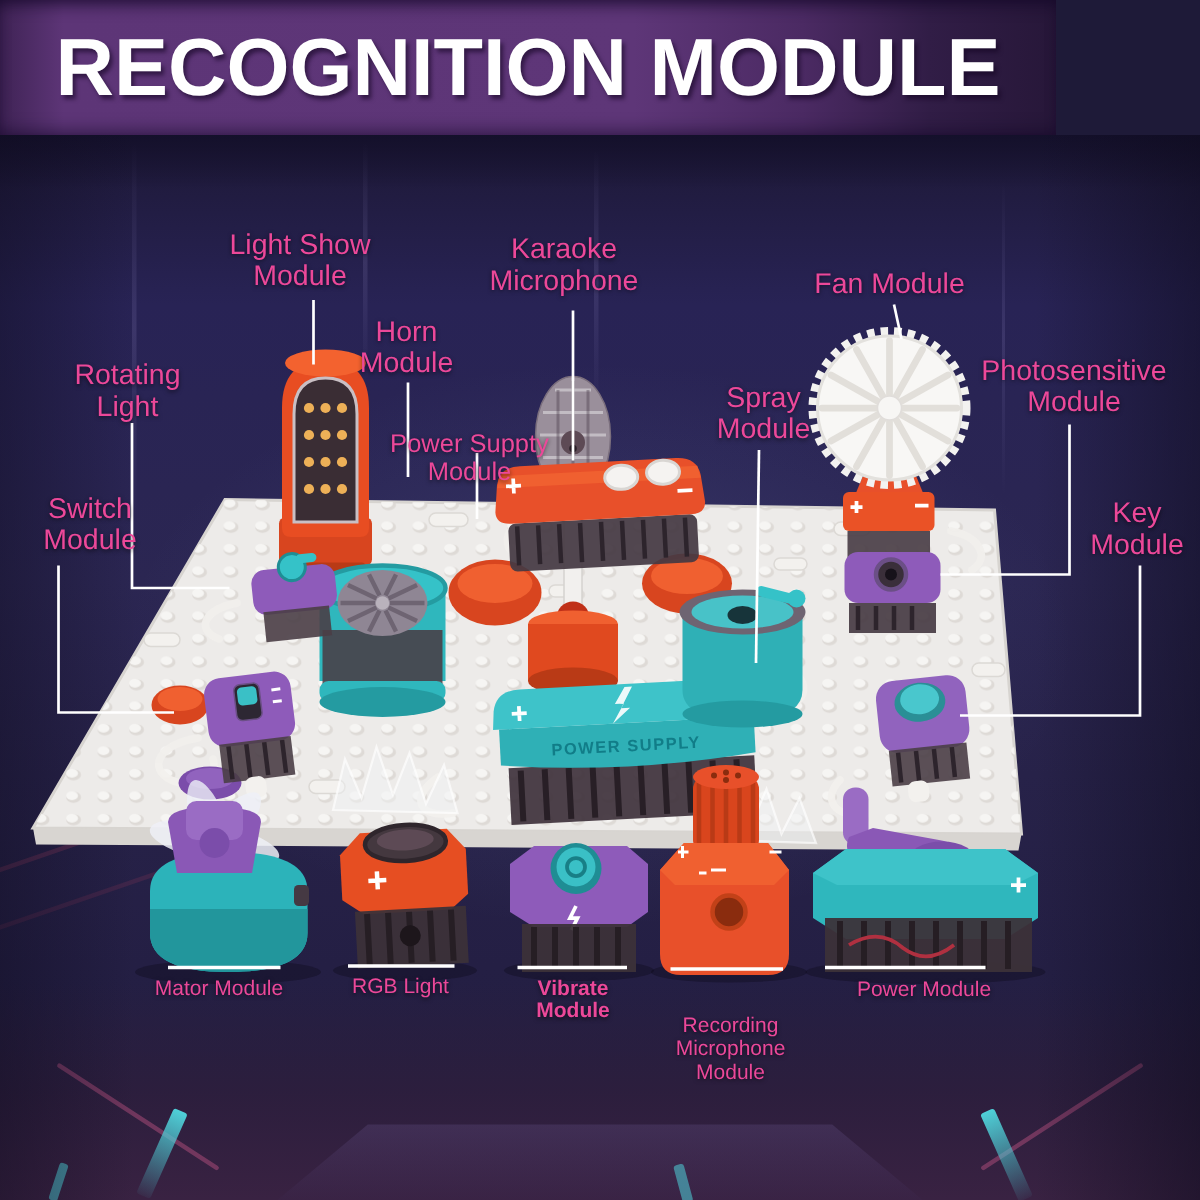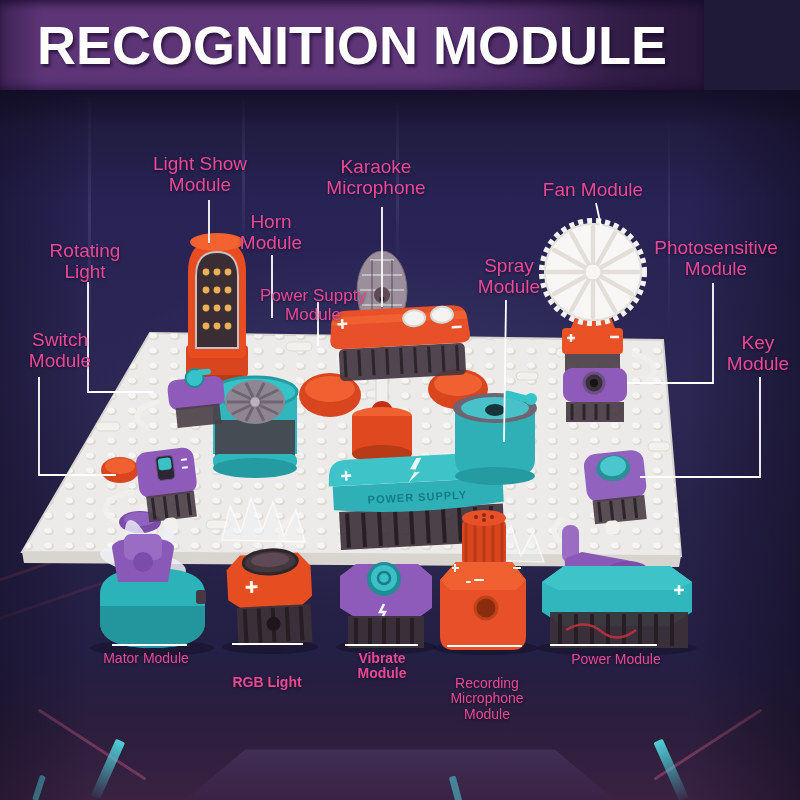--- a/index.html
+++ b/index.html
@@ -67,21 +67,21 @@
   .lbl-fan{left:593px;top:180px;}
   .lbl-rotating{left:85px;top:241px;}
   .lbl-horn{left:271px;top:212px;}
   .lbl-suppty{left:313px;top:251px;font-size:17px;margin-top:36px;}
   .lbl-spray{left:509px;top:256px;}
   .lbl-photo{left:716px;top:238px;}
   .lbl-switch{left:60px;top:330px;}
   .lbl-key{left:758px;top:333px;}
   .lbl-bottom{font-size:14px;}
   .lbl-mator{left:146px;top:651px;}
-  .lbl-rgb{left:267px;top:675px;font-weight:bold;}
+  .lbl-rgb{left:267px;top:650px;}
   .lbl-vibrate{left:382px;top:651px;font-weight:bold;}
   .lbl-recording{left:487px;top:652px;margin-top:24px;}
   .lbl-power-module{left:616px;top:652px;}
 </style>
 </head>
 <body>
 
 <header class="banner">
   <h1>RECOGNITION MODULE</h1>
 </header>

